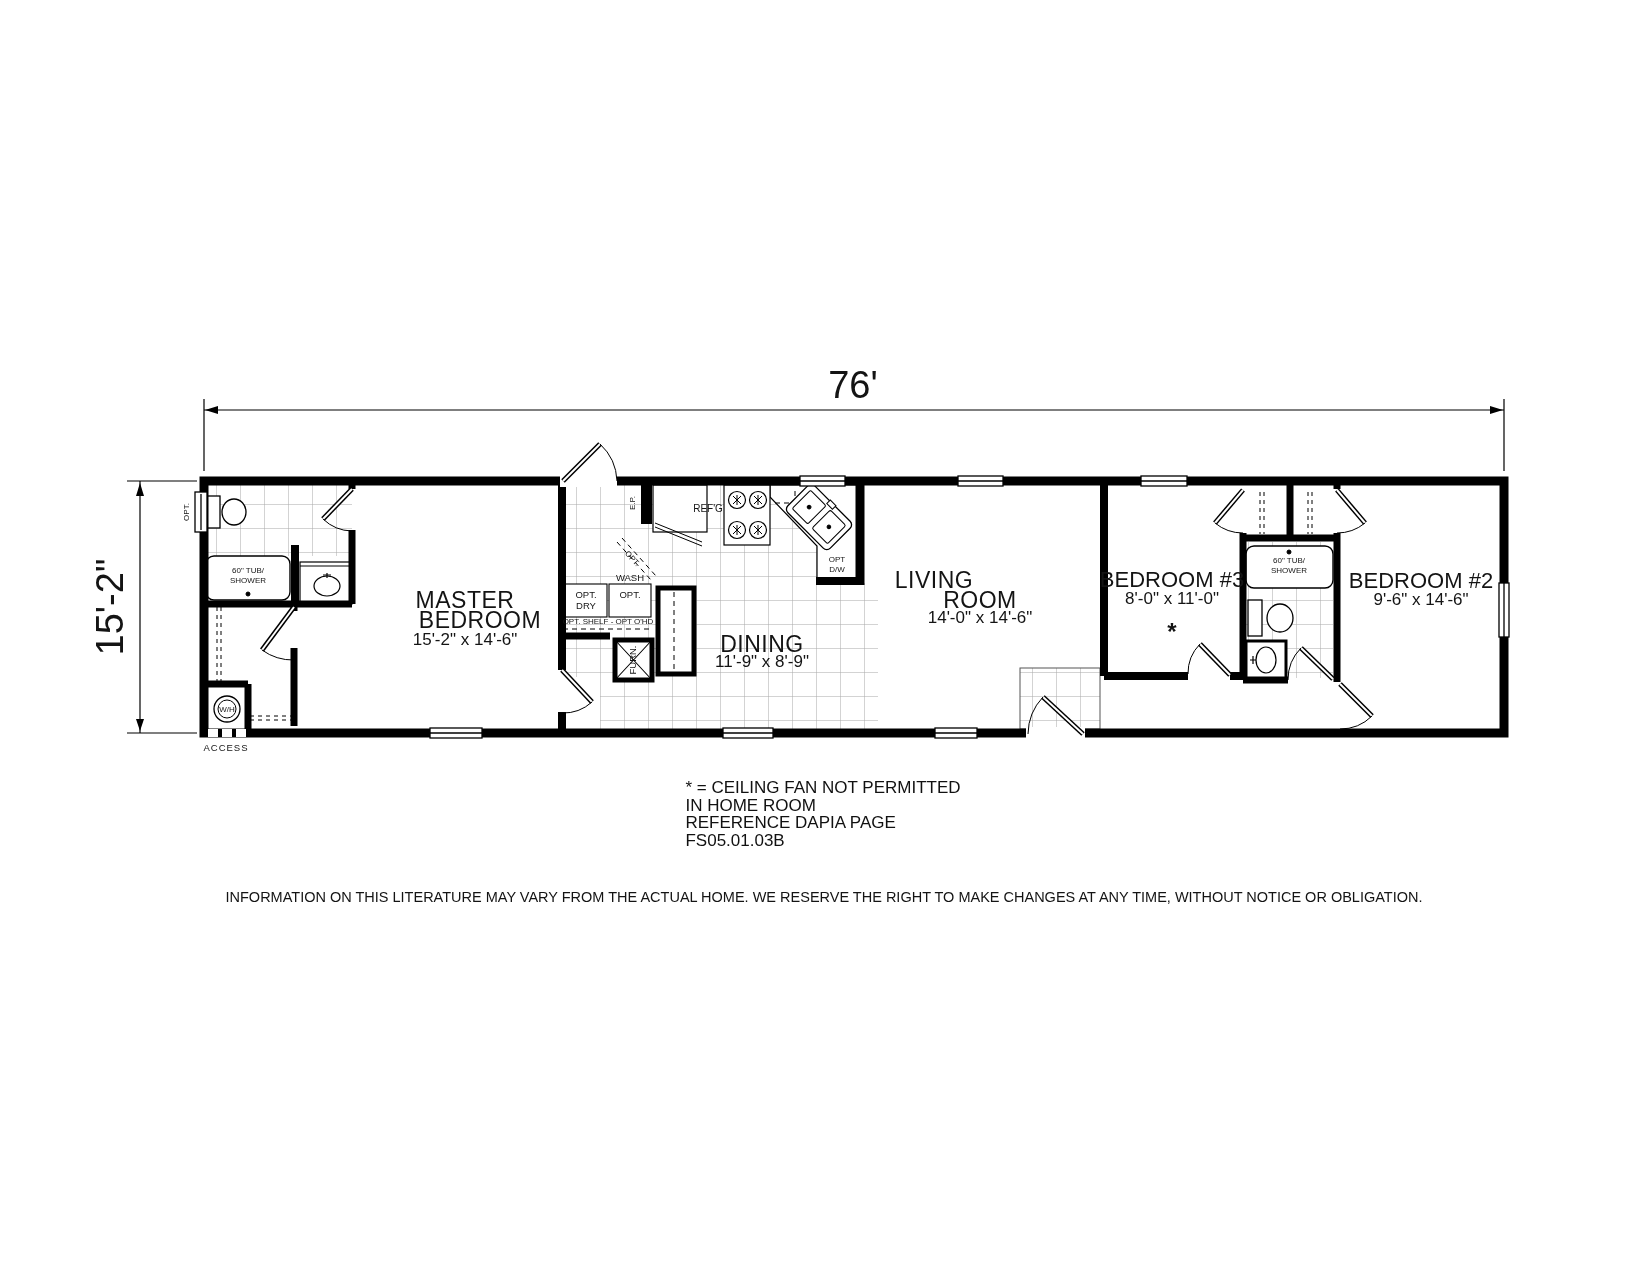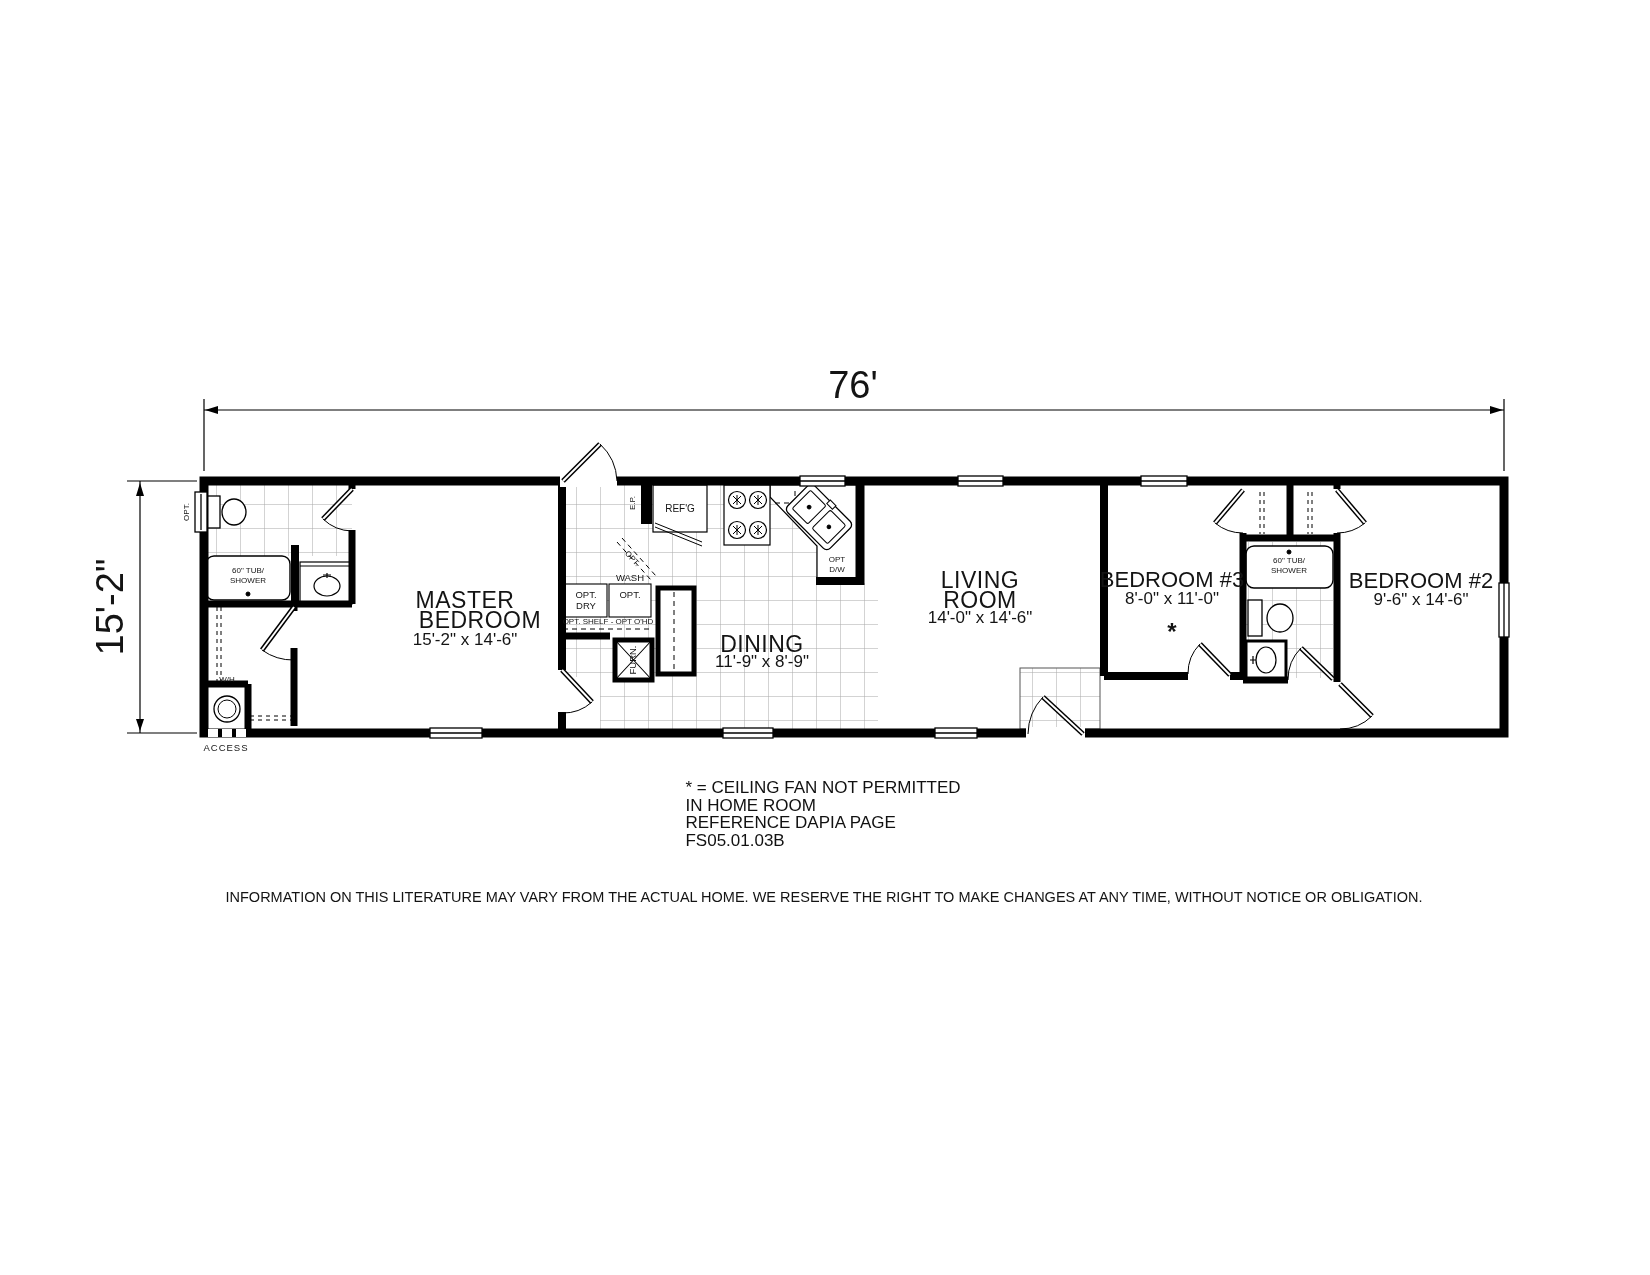--- a/index.html
+++ b/index.html
@@ -7,21 +7,21 @@
           font-family:Liberation Sans, sans-serif;color:#111;}
   #plan-svg{position:absolute;left:0;top:0;}
   .lbl{position:absolute;transform:translate(-50%,-50%);white-space:nowrap;text-align:center;
        color:#141414;line-height:1;}
   .rot-ccw{transform:translate(-50%,-50%) rotate(-90deg);}
   .rot-diag{transform:translate(-50%,-50%) rotate(47deg);}
   .dim{font-size:38px;}
   .room{font-size:23px;letter-spacing:.5px;}
   .room-sm{font-size:22px;}
   .rsize{font-size:17px;}
-  .fix10{font-size:10px;}
+  .fix10{font-size:10px;margin-left:28px;}
   .fix9{font-size:9.5px;}
   .fix7{font-size:8px;}
   .marker{font-size:24px;font-weight:bold;}
   .block{position:absolute;transform:translateX(-50%);text-align:left;}
   .note-line{font-size:17px;line-height:17.5px;}
   .model-title{font-size:28px;line-height:28px;display:inline-block;
                border-bottom:2px solid #000;padding:0 3px 2px;}
   .model-line{font-size:17.5px;line-height:17.5px;}
   .disclaimer{font-size:14.5px;margin-top:25px;}
 </style>
@@ -240,37 +240,37 @@
 <div class="lbl dim" style="left:853px;top:385px">76'</div>
 <div class="lbl dim rot-ccw" style="left:110px;top:607px">15'-2"</div>
 
 <div class="lbl room" style="left:465px;top:600px">MASTER</div>
 <div class="lbl room" style="left:480px;top:620px">BEDROOM</div>
 <div class="lbl rsize" style="left:465px;top:639px">15'-2" x 14'-6"</div>
 
 <div class="lbl room" style="left:762px;top:644px">DINING</div>
 <div class="lbl rsize" style="left:762px;top:661px">11'-9" x 8'-9"</div>
 
-<div class="lbl room" style="left:980px;top:580px">LIVING</div>
+<div class="lbl room" style="left:934px;top:580px">LIVING</div>
 <div class="lbl room" style="left:980px;top:600px">ROOM</div>
 <div class="lbl rsize" style="left:980px;top:617px">14'-0" x 14'-6"</div>
 
 <div class="lbl room-sm" style="left:1172px;top:580px">BEDROOM #3</div>
 <div class="lbl rsize" style="left:1172px;top:598px">8'-0" x 11'-0"</div>
 <div class="lbl marker" style="left:1172px;top:632px">*</div>
 
 <div class="lbl room-sm" style="left:1421px;top:581px">BEDROOM #2</div>
 <div class="lbl rsize" style="left:1421px;top:599px">9'-6" x 14'-6"</div>
 
 <div class="lbl fix7" style="left:248px;top:571px">60" TUB/</div>
 <div class="lbl fix7" style="left:248px;top:581px">SHOWER</div>
 <div class="lbl fix7" style="left:1289px;top:561px">60" TUB/</div>
 <div class="lbl fix7" style="left:1289px;top:571px">SHOWER</div>
 
-<div class="lbl fix7" style="left:227px;top:680px">W/H</div>
+<div class="lbl fix7" style="left:227px;top:710px">W/H</div>
 <div class="lbl fix9" style="left:226px;top:748px;letter-spacing:1px">ACCESS</div>
 <div class="lbl fix7 rot-ccw" style="left:187px;top:512px">OPT.</div>
 
 <div class="lbl fix10" style="left:680px;top:509px">REF'G</div>
 <div class="lbl fix7 rot-ccw" style="left:633px;top:503px">E.P.</div>
 <div class="lbl fix7" style="left:837px;top:560px">OPT</div>
 <div class="lbl fix7" style="left:837px;top:570px">D/W</div>
 
 <div class="lbl fix9" style="left:586px;top:595px">OPT.</div>
 <div class="lbl fix9" style="left:586px;top:606px">DRY</div>

